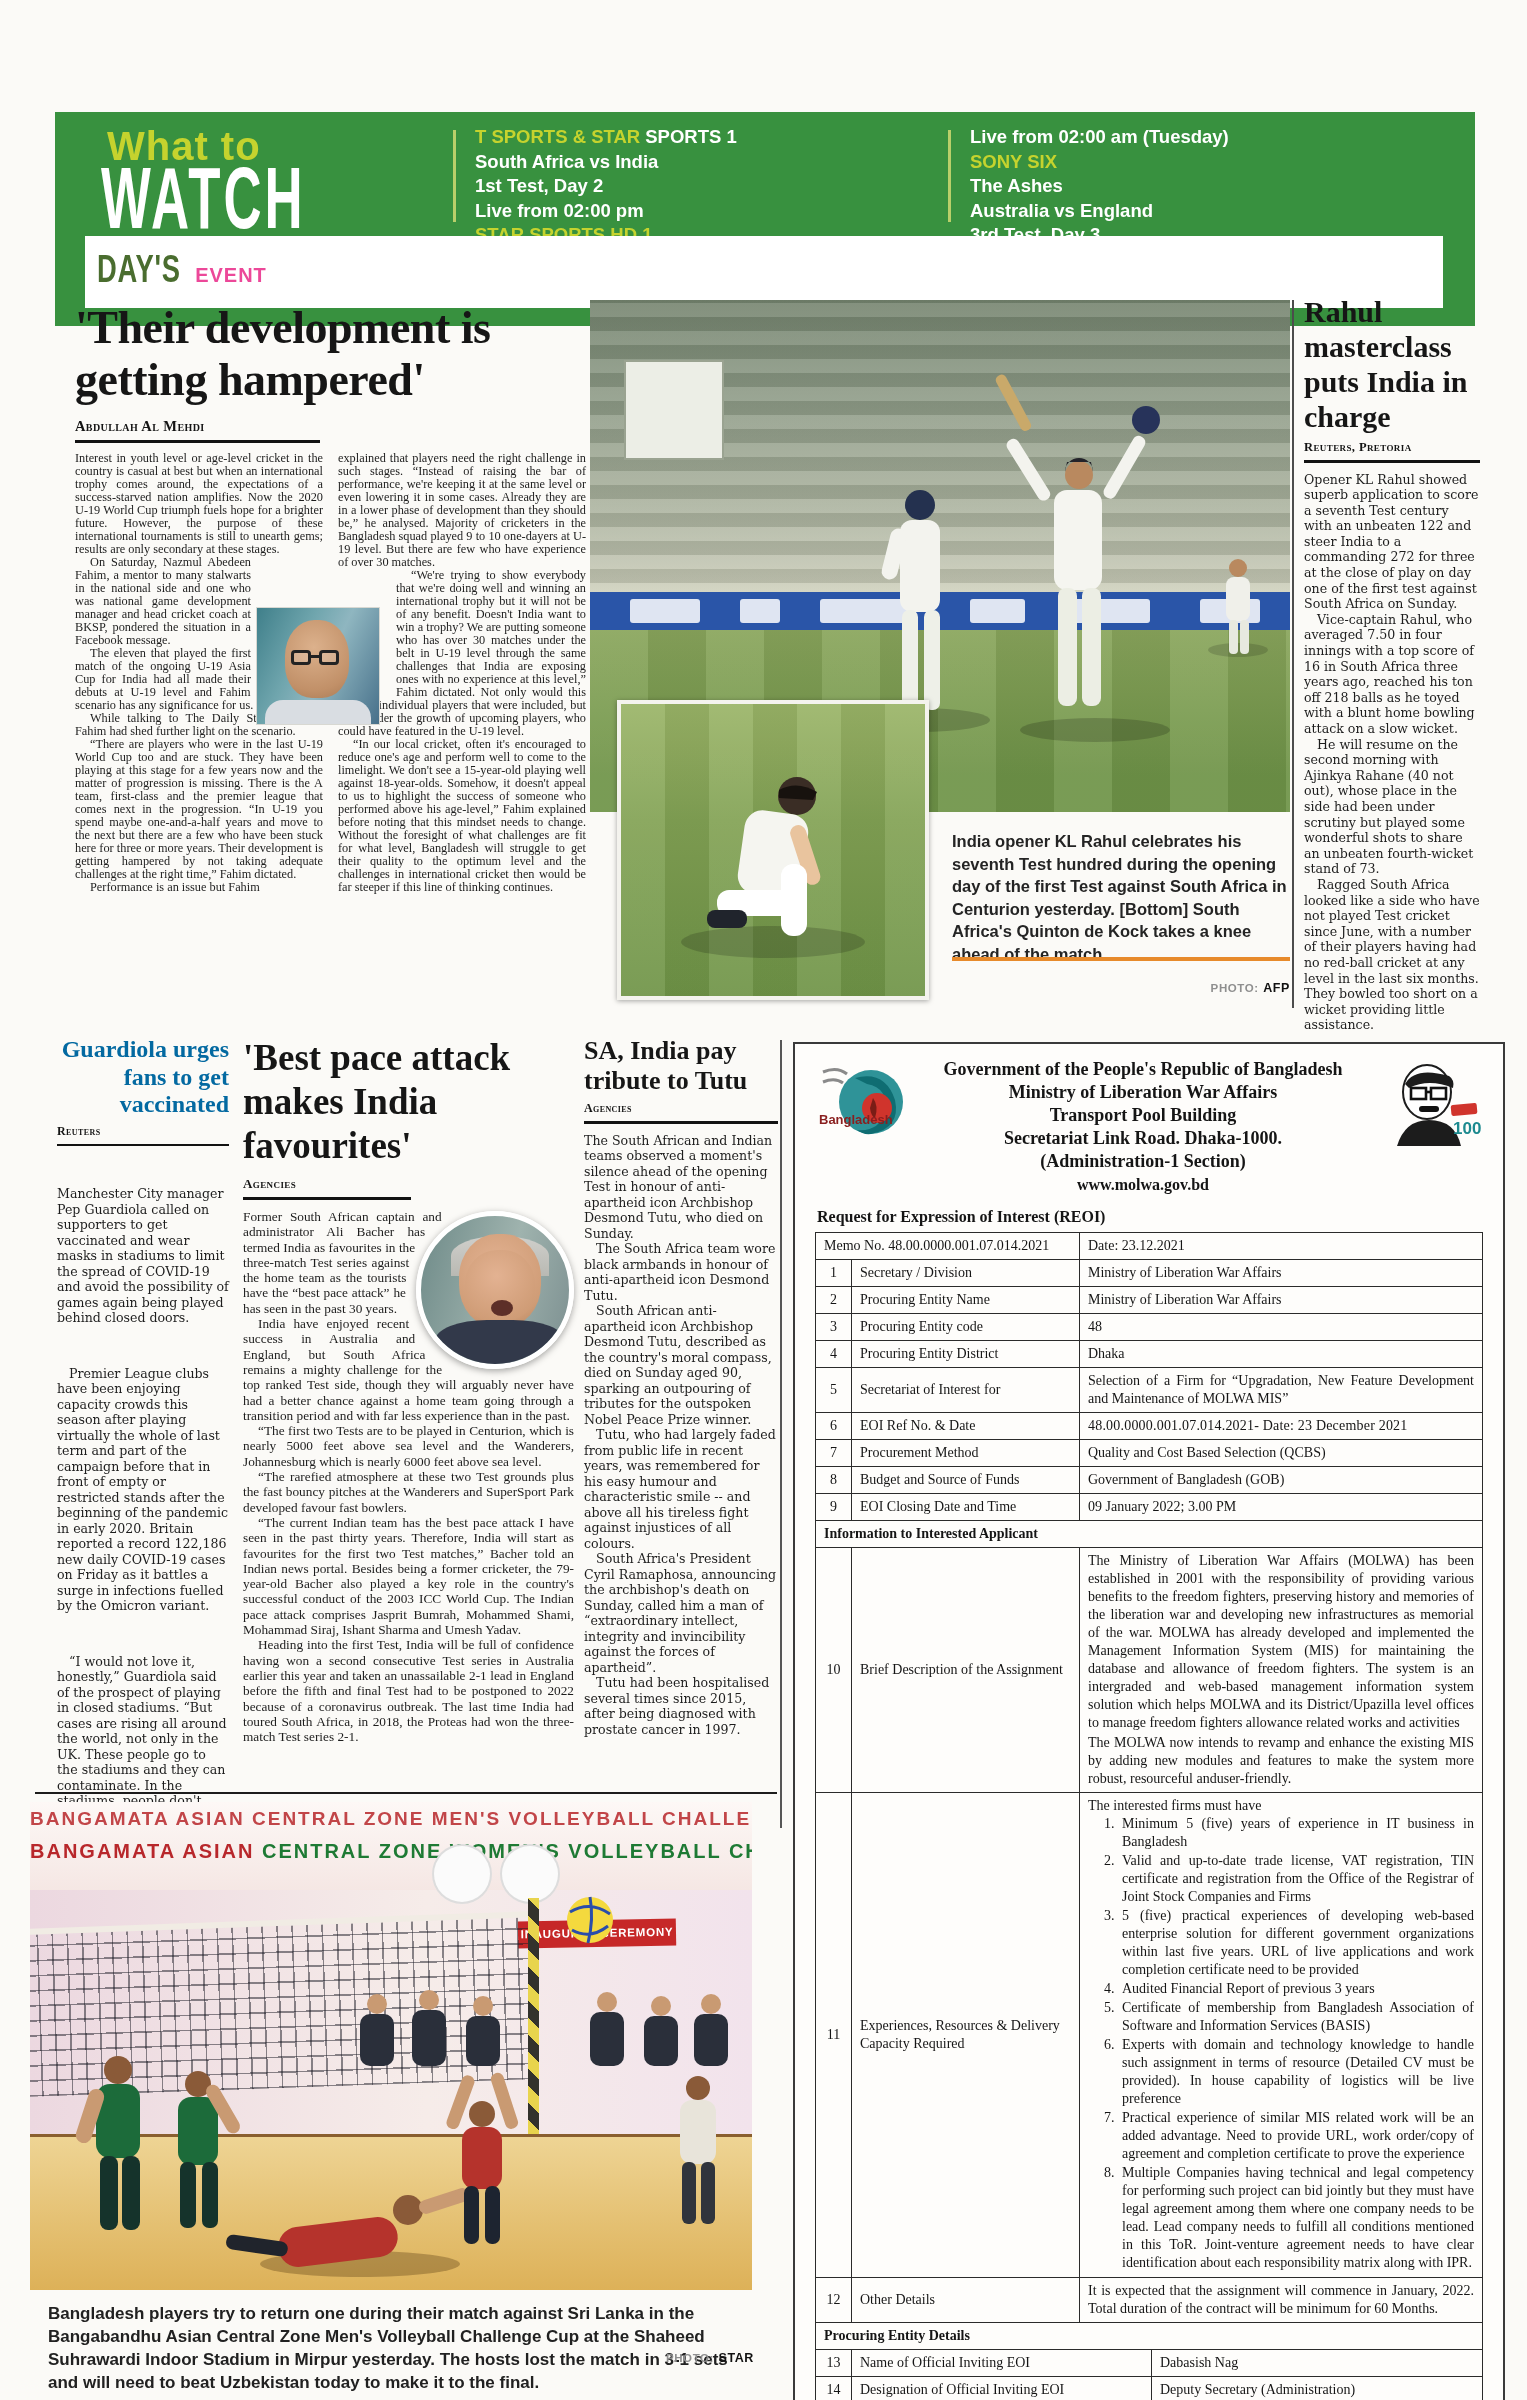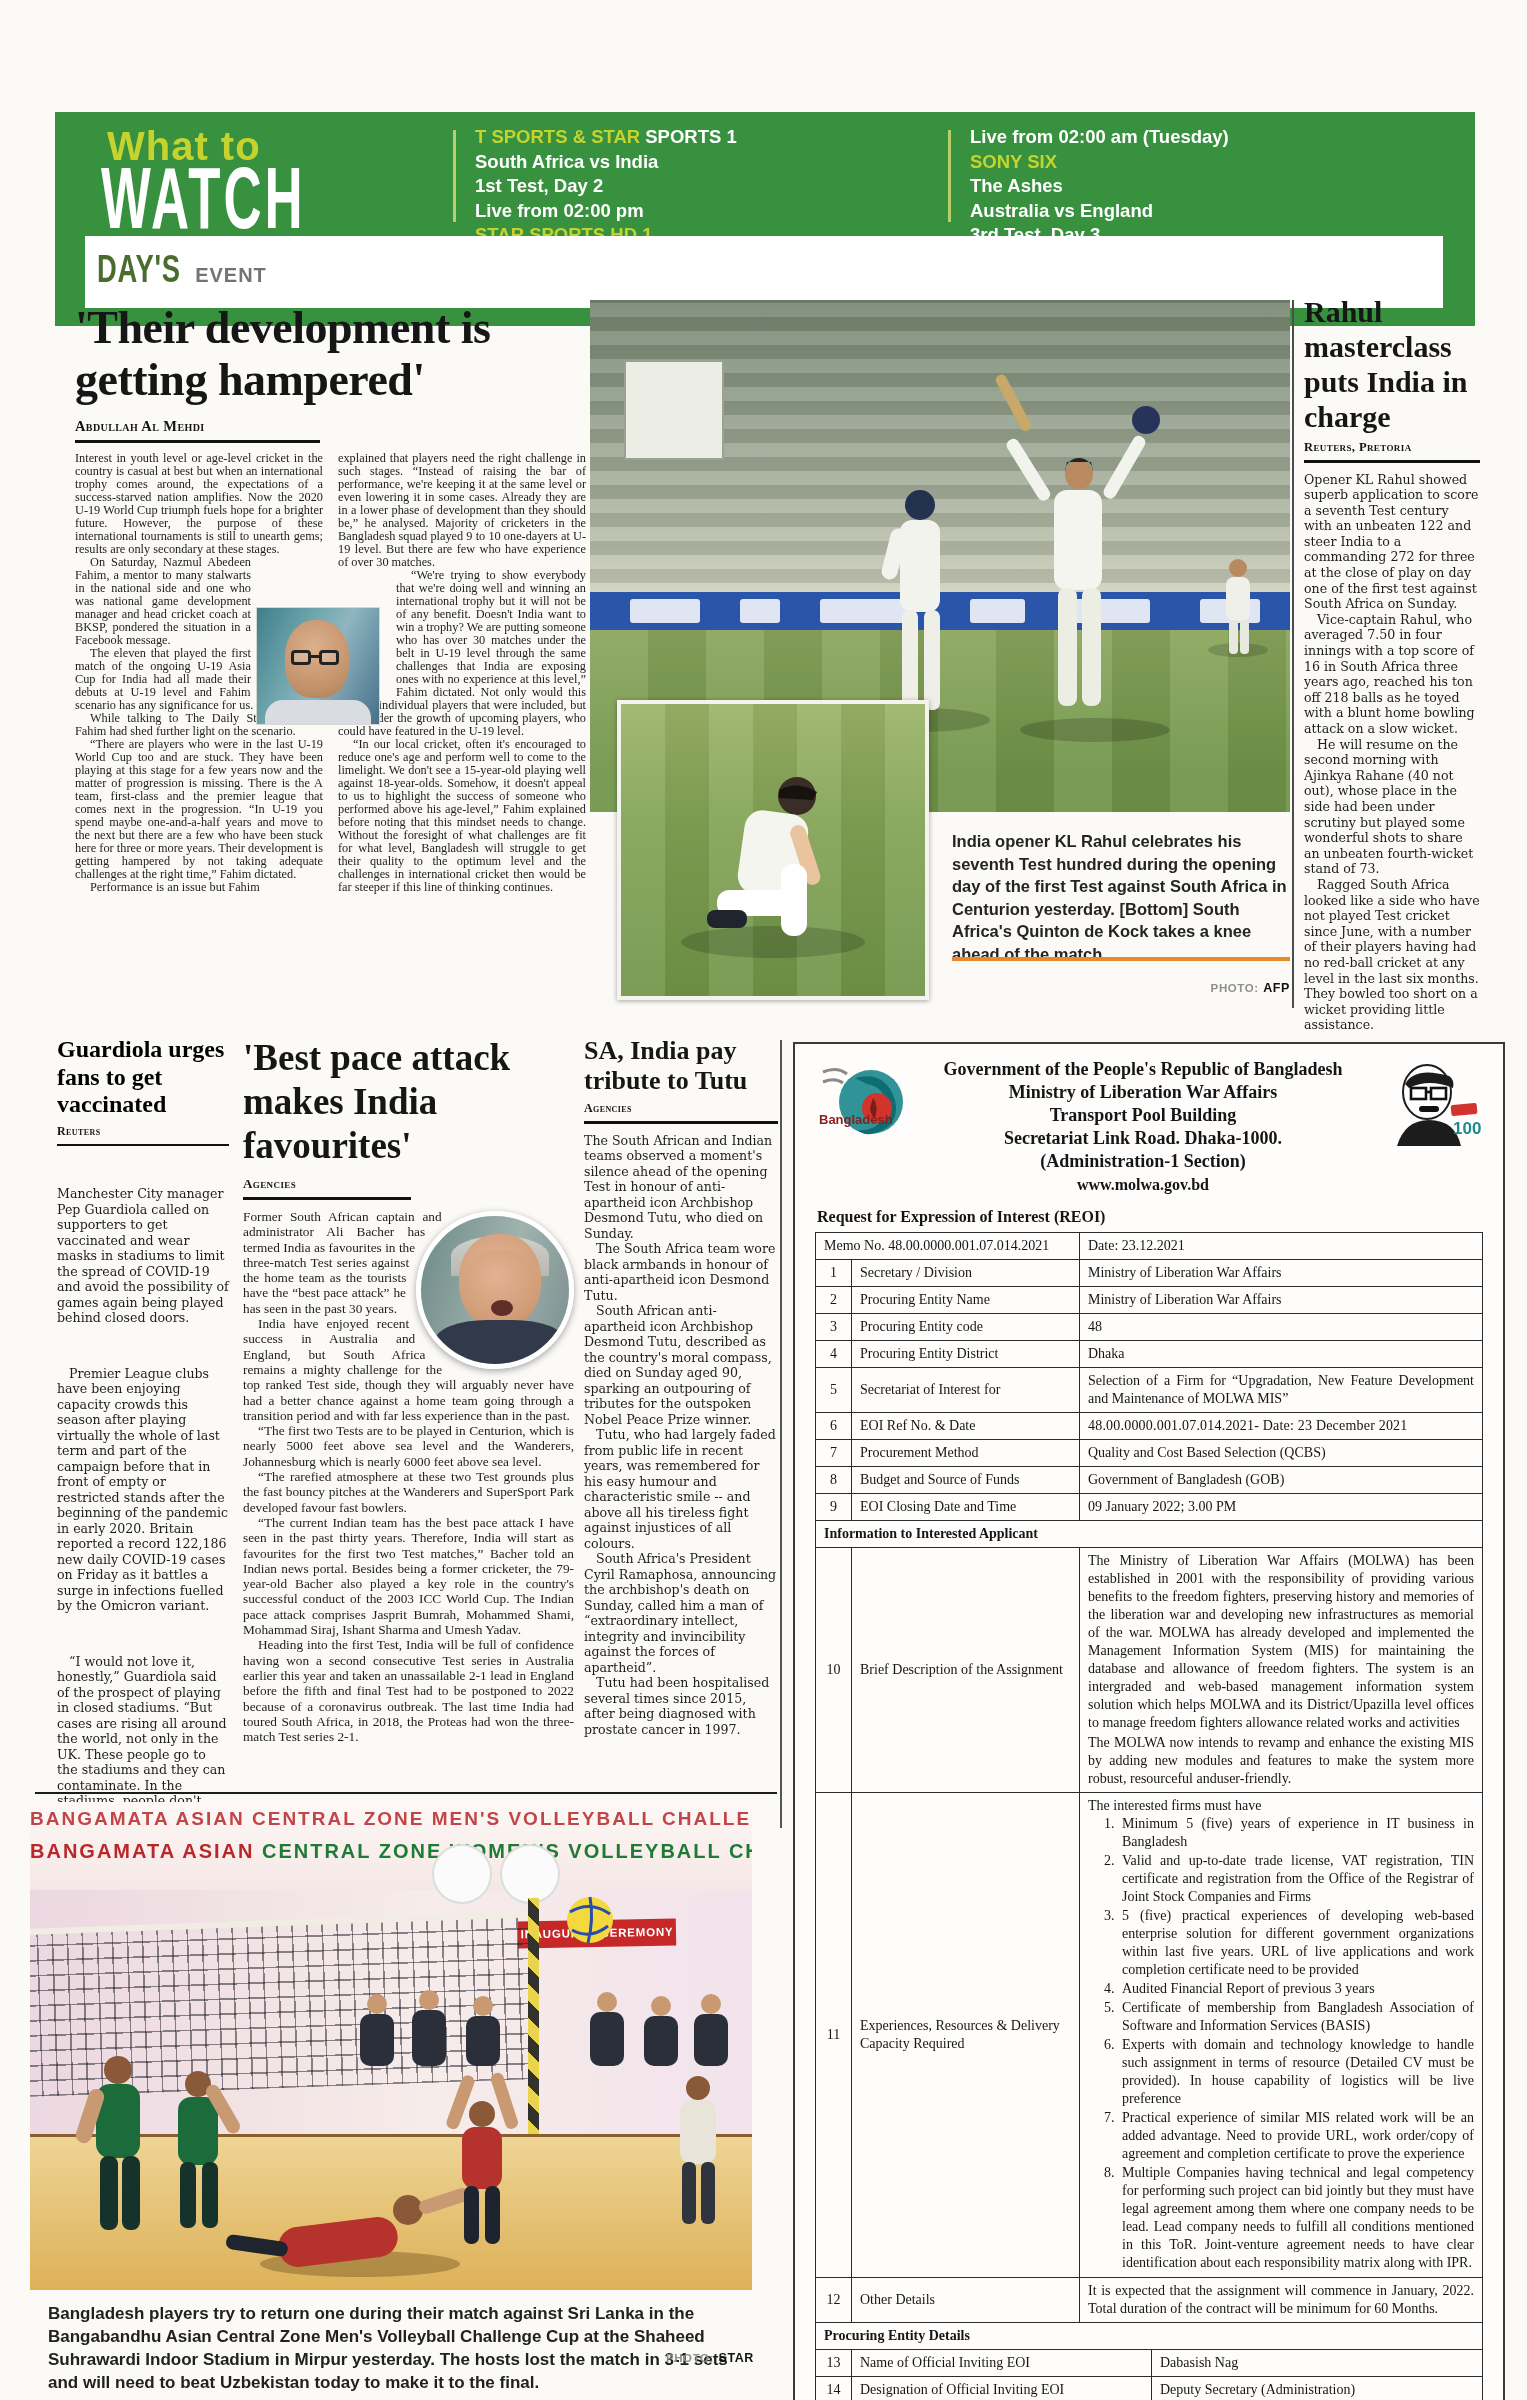--- a/index.html
+++ b/index.html
@@ -10,21 +10,21 @@
   
   .masthead { position:absolute; left:55px; top:64px; width:1420px; height:214px; background:#38913f;margin-top:48px; }
   .whatto { position:absolute; left:52px; top:12px; font-family:"Liberation Sans",sans-serif; font-weight:bold; font-size:40px; color:#c5d32e; letter-spacing:1px; }
   .watch { position:absolute; left:46px; top:46px; font-family:"Liberation Sans",sans-serif; font-weight:bold; font-size:88px; line-height:80px; color:#ffffff; transform:scaleX(.60); transform-origin:left top; letter-spacing:5px; }
   .mh-div { position:absolute; top:18px; width:3px; height:92px; background:#b9cf6a; }
   .mh-col { position:absolute; top:13px; font-family:"Liberation Sans",sans-serif; font-weight:bold; font-size:18.5px; line-height:24.5px; color:#ffffff; }
   .mh-col .hl { color:#c5d32e; }
   .daysbox { position:absolute; left:30px; right:32px; top:124px; height:72px; background:#ffffff; }
   .days-title { position:absolute; left:12px; top:12px; white-space:nowrap; font-family:"Liberation Sans",sans-serif; font-weight:bold; color:#4a6d2f; }
   .days-d { display:inline-block; font-size:38px; transform:scaleX(.72); transform-origin:left bottom; letter-spacing:1px; }
-  .days-e { display:inline-block; font-size:20px; color:#737373; margin-left:-18px; letter-spacing:1px; }
+  .days-e { display:inline-block; font-size:20px; color:#ec4899; margin-left:-18px; letter-spacing:1px; }
   .days-info { position:absolute; left:128px; top:7px; font-family:"Liberation Sans",sans-serif; font-size:15.5px; line-height:20px; color:#1e1e1e; font-weight:bold; }
   .days-info .fx { font-weight:600; color:#262626; }
 
   
   .byline { font-weight:bold; font-variant:small-caps; font-size:14.5px; color:#141414; letter-spacing:.4px; }
   .byrule { height:3px; background:#121212; margin:5px 0 9px 0; }
   .serifbody p { color:#1d1d1d; }
   .serifbody p + p { text-indent:15px; }
 
   
@@ -68,21 +68,21 @@
 
   .cap1 { position:absolute; left:952px; top:830px; width:338px; font-family:"Liberation Sans",sans-serif; font-weight:bold; font-size:16.5px; line-height:22.5px; color:#242424; }
   .caprule { position:absolute; left:952px; top:957px; width:338px; height:4px; background:#e78a2b; }
   .credit { font-family:"Liberation Sans",sans-serif; text-align:right; }
   .credit .lab { color:#8f8f8f; font-size:11.5px; font-weight:bold; letter-spacing:.6px; }
   .credit .val { color:#111; font-size:12.5px; font-weight:bold; letter-spacing:.6px; }
   .cred1 { position:absolute; left:952px; top:978px; width:338px; }
 
   
   .art-guard { position:absolute; left:57px; top:1036px; width:172px; }
-  .art-guard h2 { font-size:24px; line-height:27.5px; font-weight:bold; color:#000000; }
+  .art-guard h2 { font-size:24px; line-height:27.5px; font-weight:bold; color:#0369a1;text-align:right; }
   .art-guard .byline { font-size:12px; margin-top:5px; display:block; }
   .art-guard .byrule { width:100%; height:2.5px; }
   .art-guard p { font-family:"DejaVu Serif",serif; font-size:12.6px; line-height:15.5px;margin-top:40px; }
   .art-guard p + p { text-indent:12px; }
 
   .art-pace { position:absolute; left:243px; top:1036px; width:331px; }
   .art-pace h2 { font-size:37px; line-height:44px; font-weight:bold; color:#161616; }
   .art-pace .byline { margin-top:8px; display:block; font-size:13px; }
   .art-pace .byrule { width:168px; }
   .art-pace p { font-size:13.3px; line-height:15.3px; text-align:justify; }

